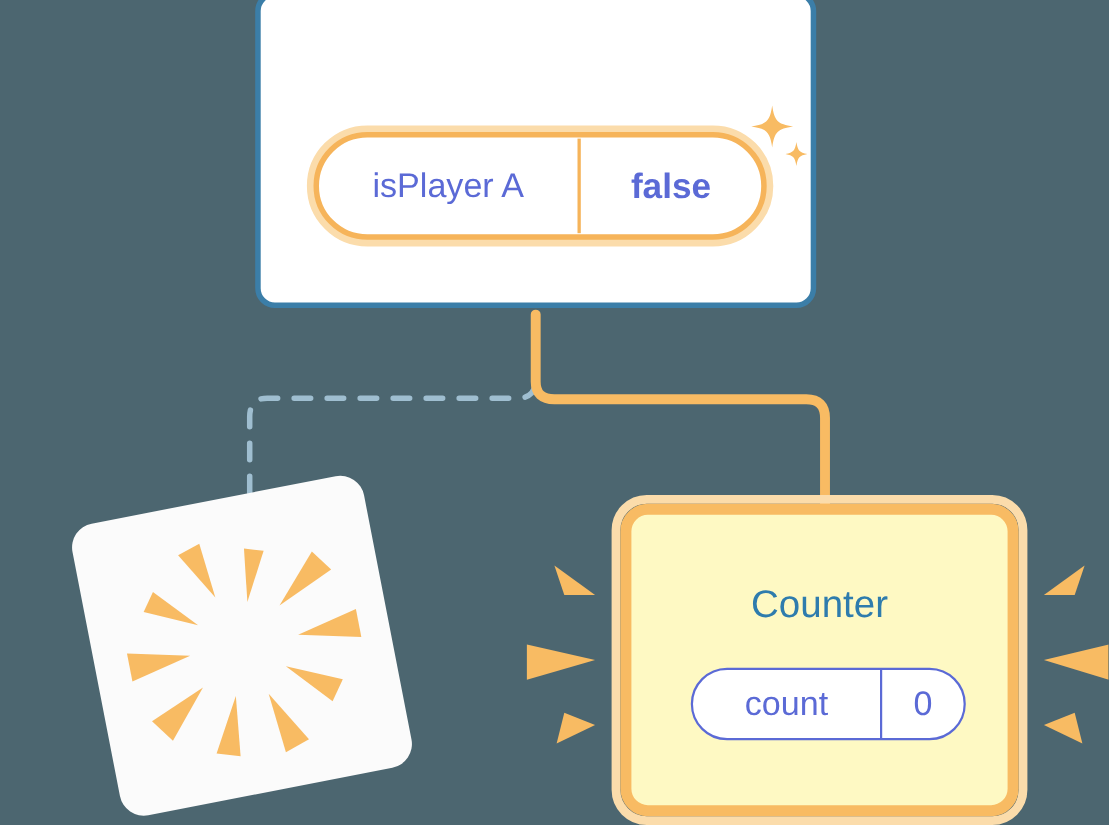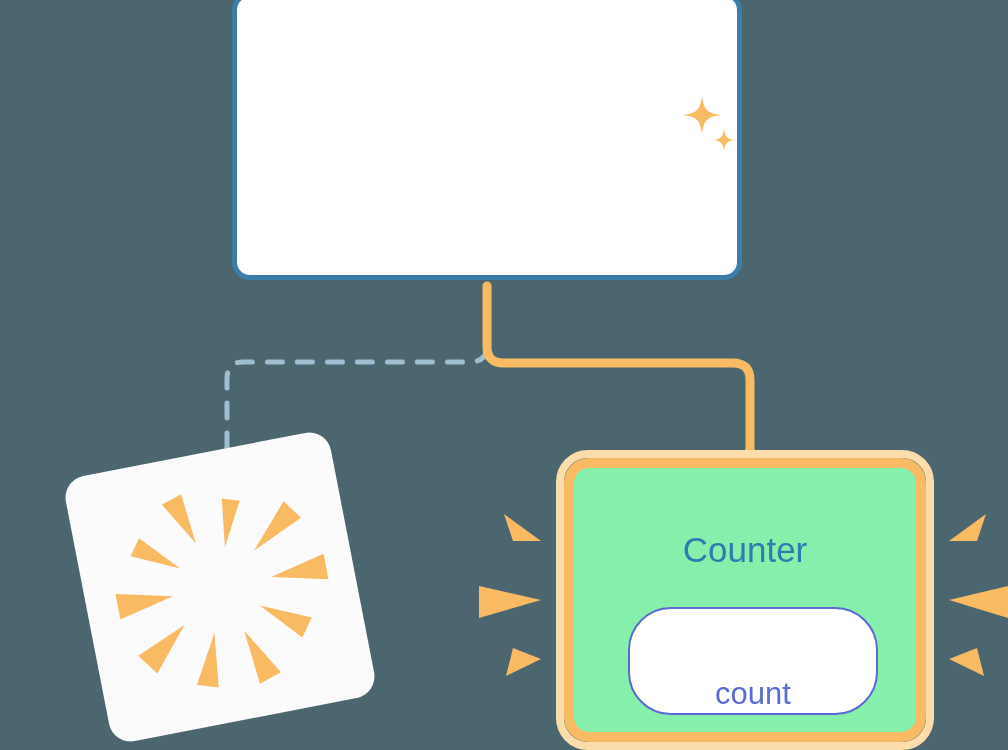--- a/index.html
+++ b/index.html
@@ -131,45 +131,44 @@
   }
   #counter-card-inner {
     position: absolute;
     left: 0;
     top: 0;
     right: 0;
     bottom: 0;
     box-sizing: border-box;
     border: 10px solid #f8bb63;
     border-radius: 25px;
-    background: #86efac;
+    background: #fef9c3;
   }
   #counter-title {
     position: absolute;
     left: 0;
     right: 0;
     top: 62px;
     text-align: center;
     color: #2e7cad;
     font-size: 35px;
     font-weight: 400;
   }
   #counter-pill {
     position: absolute;
     left: 54px;
     top: 139px;
     width: 250px;
-    height: 108px;
+    height: 66px;
     box-sizing: border-box;
     border: 2px solid #5b6ad6;
     border-radius: 43px;
     background: #ffffff;
     display: flex;
     align-items: stretch;
-    flex-direction: column;
   }
   #counter-pill-key {
     flex: 0 0 170px;
     display: flex;
     align-items: center;
     justify-content: center;
     color: #5b6ad6;
     font-size: 31px;
     font-weight: 400;
   }
@@ -253,20 +252,28 @@
           <g transform="rotate(324)"> 
               <polygon points="50,0 106,-12 106,12"></polygon>
             </g>
         </g>
       </g>
     </svg>
   </div>
 
   <div id="scoreboard-card">
 
+    <div id="scoreboard-pill-wrap">
+      <div id="scoreboard-pill-glow"></div>
+      <div id="scoreboard-pill">
+        <div id="scoreboard-pill-key">isPlayer A</div>
+        <div id="scoreboard-pill-divider"></div>
+        <div id="scoreboard-pill-value">false</div>
+      </div>
+    </div>
   </div>
 
   <svg id="sparkle-group" viewBox="0 0 70 70" xmlns="http://www.w3.org/2000/svg">
 
     <path fill="#f8bb63" d="M 26 4 C 28 18 31 21 45 23 C 31 25 28 28 26 42 C 24 28 21 25 7 23 C 21 21 24 18 26 4 Z"></path>
 
     <path fill="#f8bb63" d="M 48 37 C 49.3 45 50.7 46.5 58 48 C 50.7 49.5 49.3 51 48 59 C 46.7 51 45.3 49.5 38 48 C 45.3 46.5 46.7 45 48 37 Z"></path>
   </svg>
 
   <div id="counter-card">

